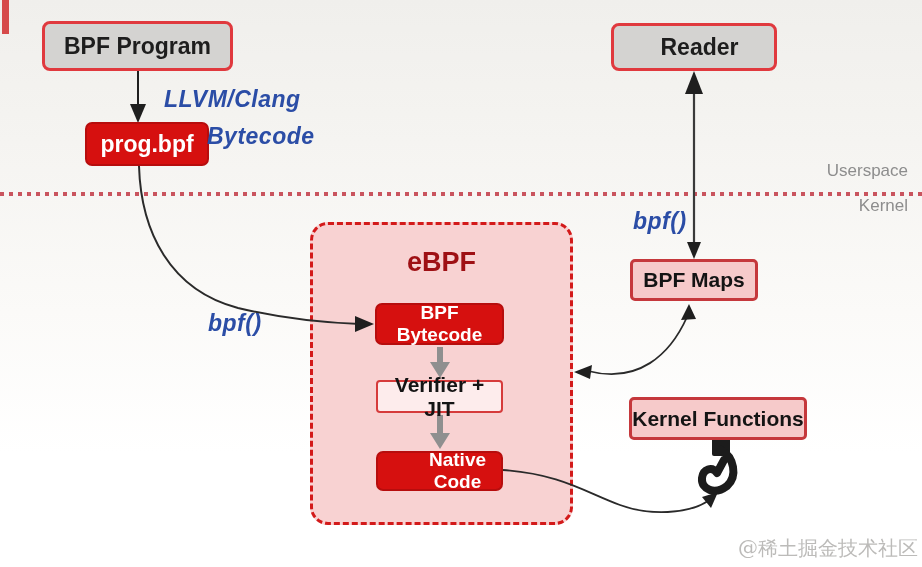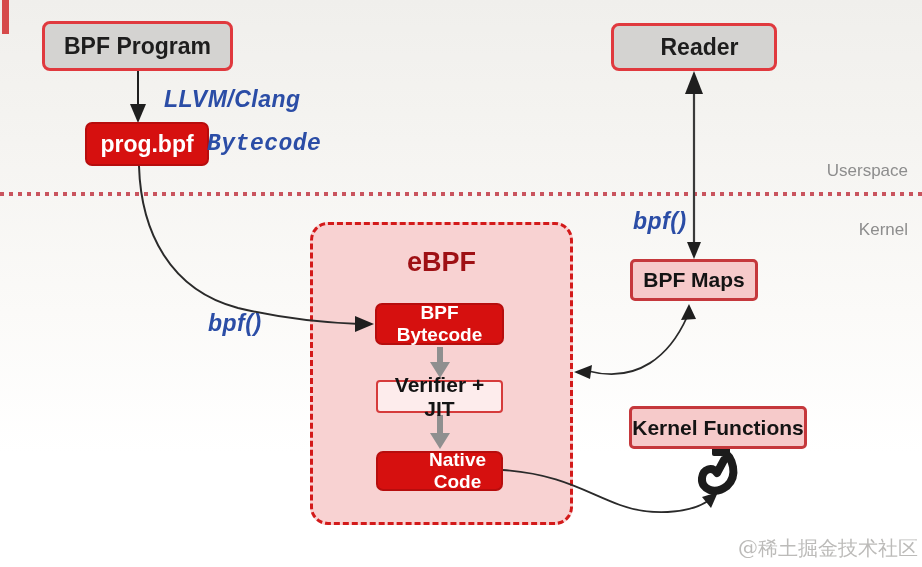--- a/index.html
+++ b/index.html
@@ -110,42 +110,42 @@
 
   <div class="box box--red" style="left:85px;top:122px;width:124px;height:44px;font-size:23px;">
     <span>prog.bpf</span>
   </div>
 
   <div class="box box--gray" style="left:611px;top:23px;width:166px;height:48px;padding-left:11px;">
     <span>Reader</span>
   </div>
 
   <div class="hand" style="left:164px;top:86px;">LLVM/Clang</div>
-  <div class="hand" style="left:207px;top:131px;font-family:Liberation Mono, monospace;">Bytecode</div>
+  <div class="hand" style="left:207px;top:123px;">Bytecode</div>
   <div class="hand" style="left:208px;top:310px;">bpf()</div>
   <div class="hand" style="left:633px;top:208px;">bpf()</div>
 
   <div class="zone-label" style="top:161px;">Userspace</div>
-  <div class="zone-label" style="top:220px;">Kernel</div>
+  <div class="zone-label" style="top:196px;">Kernel</div>
 
   <div class="box box--verifier" style="left:376px;top:380px;width:127px;height:33px;">
     <span>Verifier + JIT</span>
   </div>
 
   <div class="box box--red" style="left:375px;top:303px;width:129px;height:42px;font-size:19px;">
     <span>BPF Bytecode</span>
   </div>
 
   <div class="box box--red" style="left:376px;top:451px;width:127px;height:40px;font-size:19px;padding-left:36px;">
     <span>Native Code</span>
   </div>
 
   <div class="box box--pink" style="left:630px;top:259px;width:128px;height:42px;font-size:21px;">
     <span>BPF Maps</span>
   </div>
 
-  <div class="box box--pink" style="left:629px;top:406px;width:178px;height:43px;font-size:21px;">
+  <div class="box box--pink" style="left:629px;top:397px;width:178px;height:43px;font-size:21px;">
     <span>Kernel Functions</span>
   </div>
 
   <div class="watermark">@稀土掘金技术社区</div>
 
 </div>
 
 </body></html>

